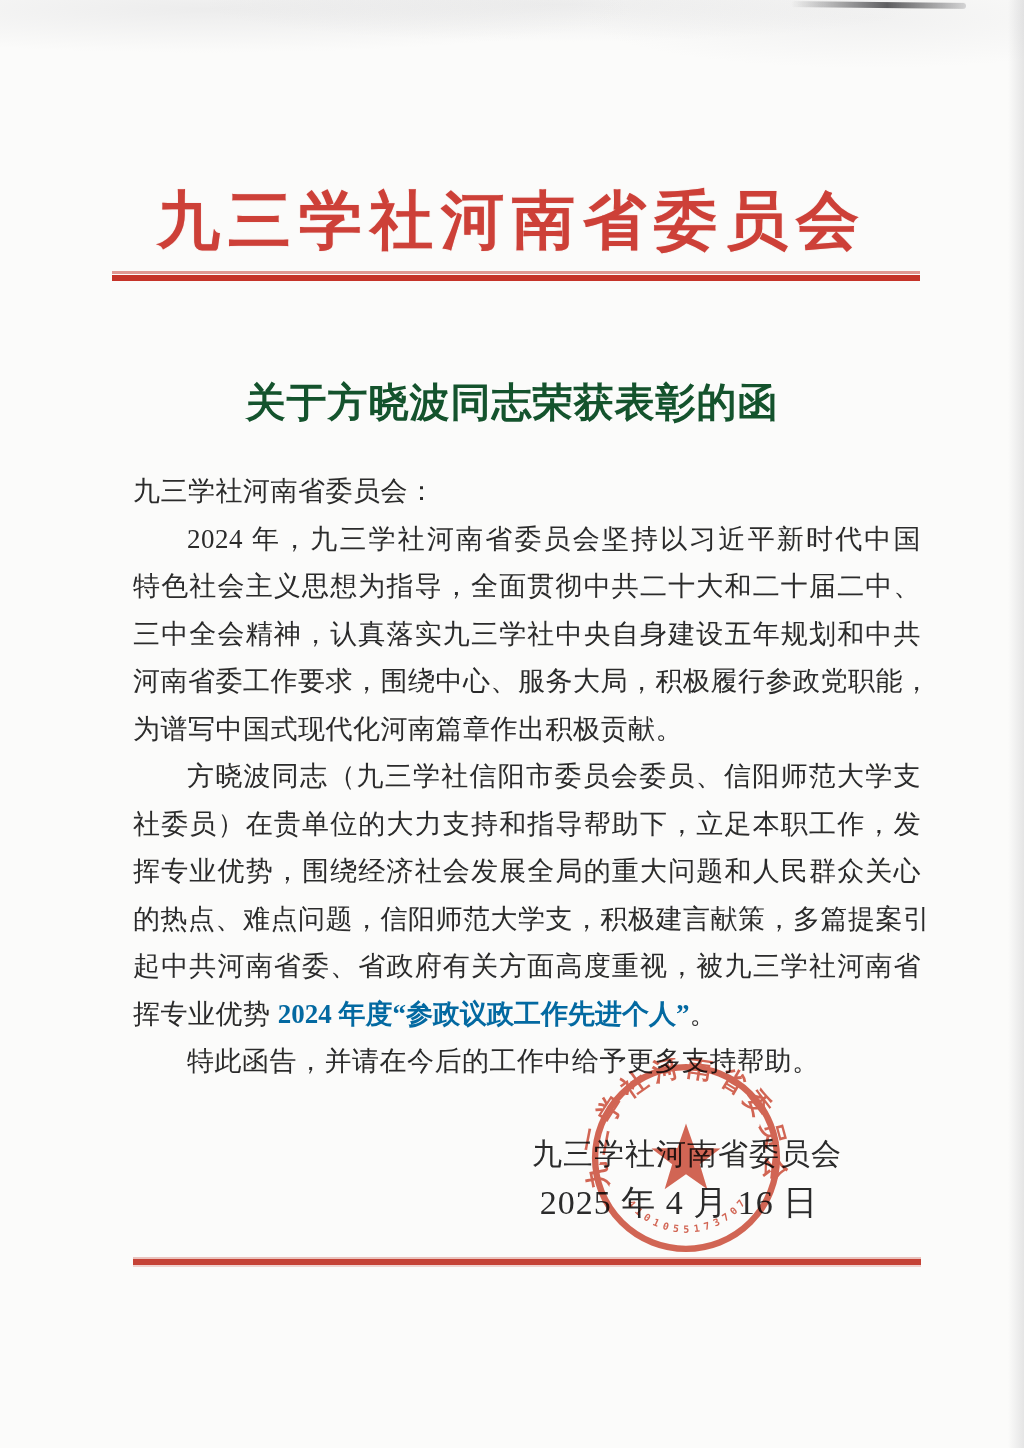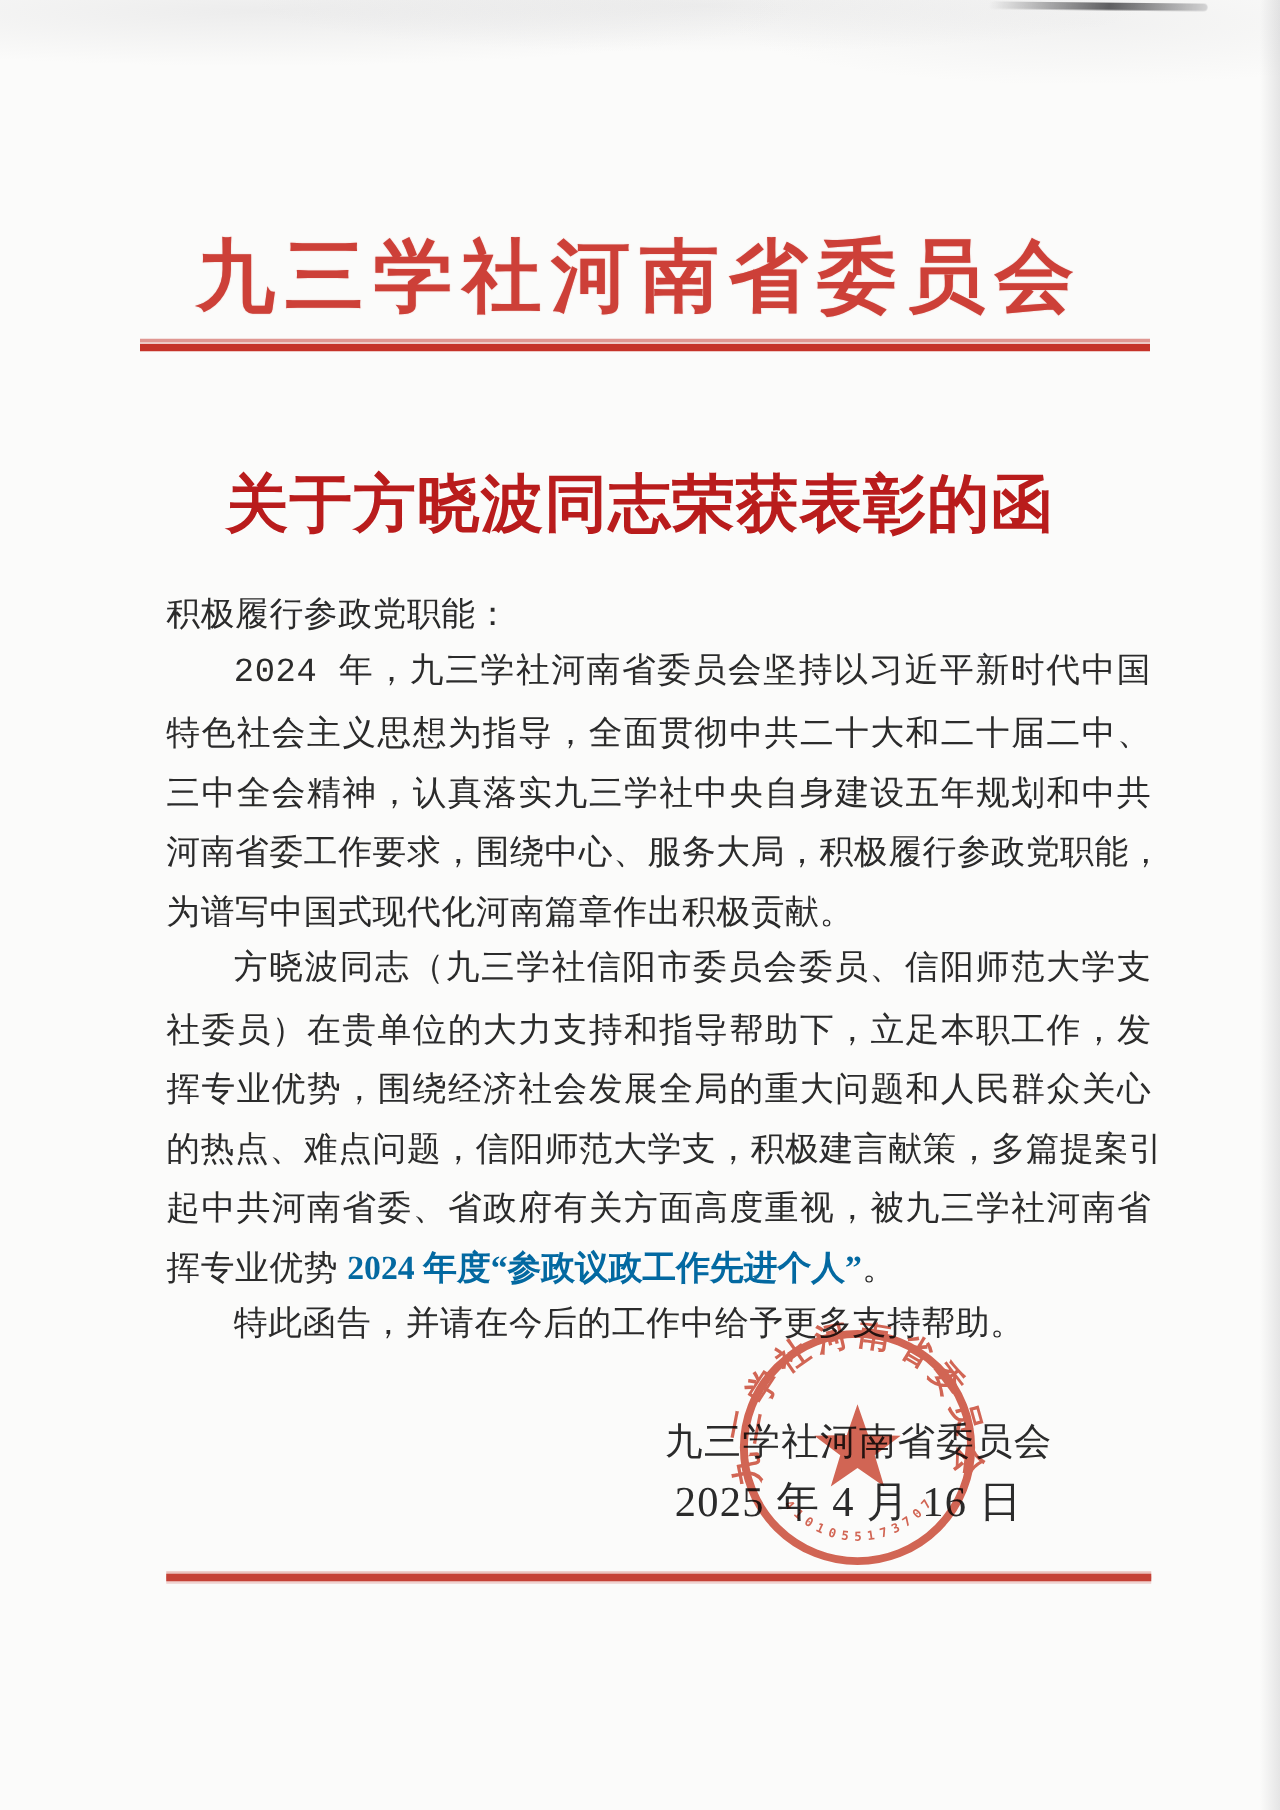--- a/index.html
+++ b/index.html
@@ -33,34 +33,34 @@
     letter-spacing:8px;text-shadow:0 0 1px rgba(205,64,56,.45);
   }
   .red-rule{
     position:absolute;left:112px;top:271px;width:808px;height:0;
     border-top:3px solid rgba(197,51,41,.5);
     border-bottom:6px solid #c53329;
     padding-top:1px;
   }
   .doc-title{
     position:absolute;left:0;top:378px;width:1024px;text-align:center;
-    font-size:50px;line-height:50px;font-weight:700;color:#b91c1c;
+    font-size:40px;line-height:50px;font-weight:700;color:#14532d;
     letter-spacing:1px;
   }
   
   .body-block{
     position:absolute;left:133px;top:468px;width:788px;
     font-size:27px;color:#2b2b2b;letter-spacing:.5px;
   }
   .line{
     height:47.5px;line-height:47.5px;white-space:nowrap;
     text-align:justify;text-align-last:justify;text-justify:inter-character;
   }
   .line.no-just{text-align:left;text-align-last:left;}
-  .line.indent{text-indent:2em;font-family:Liberation Mono, monospace;}
+  .line.indent{text-indent:2em;}
   .line .b{font-weight:700;color:#0369a1;letter-spacing:0;}
   
   .sig-block{
     position:absolute;left:0;top:1130px;width:1024px;
     font-size:30px;color:#2b2b2b;
   }
   .sig-org{
     position:absolute;left:367px;top:0;width:640px;height:48px;line-height:48px;
     text-align:center;letter-spacing:1px;
   }
@@ -88,21 +88,21 @@
   <div class="scan-noise-top"></div>
   <div class="scan-smudge"></div>
   <div class="scan-edge-right"></div>
 
   <div class="letterhead">九三学社河南省委员会</div>
   <div class="red-rule"></div>
 
   <div class="doc-title">关于方晓波同志荣获表彰的函</div>
 
   <div class="body-block">
-    <div class="line no-just">积极履行参政党职能：</div>
+    <div class="line no-just">九三学社河南省委员会：</div>
 
     <div class="line indent">2024 年，九三学社河南省委员会坚持以习近平新时代中国</div>
     <div class="line">特色社会主义思想为指导，全面贯彻中共二十大和二十届二中、</div>
     <div class="line">三中全会精神，认真落实九三学社中央自身建设五年规划和中共</div>
     <div class="line">河南省委工作要求，围绕中心、服务大局，积极履行参政党职能，</div>
     <div class="line no-just">为谱写中国式现代化河南篇章作出积极贡献。</div>
 
     <div class="line indent">方晓波同志（九三学社信阳市委员会委员、信阳师范大学支</div>
     <div class="line">社委员）在贵单位的大力支持和指导帮助下，立足本职工作，发</div>
     <div class="line">挥专业优势，围绕经济社会发展全局的重大问题和人民群众关心</div>

